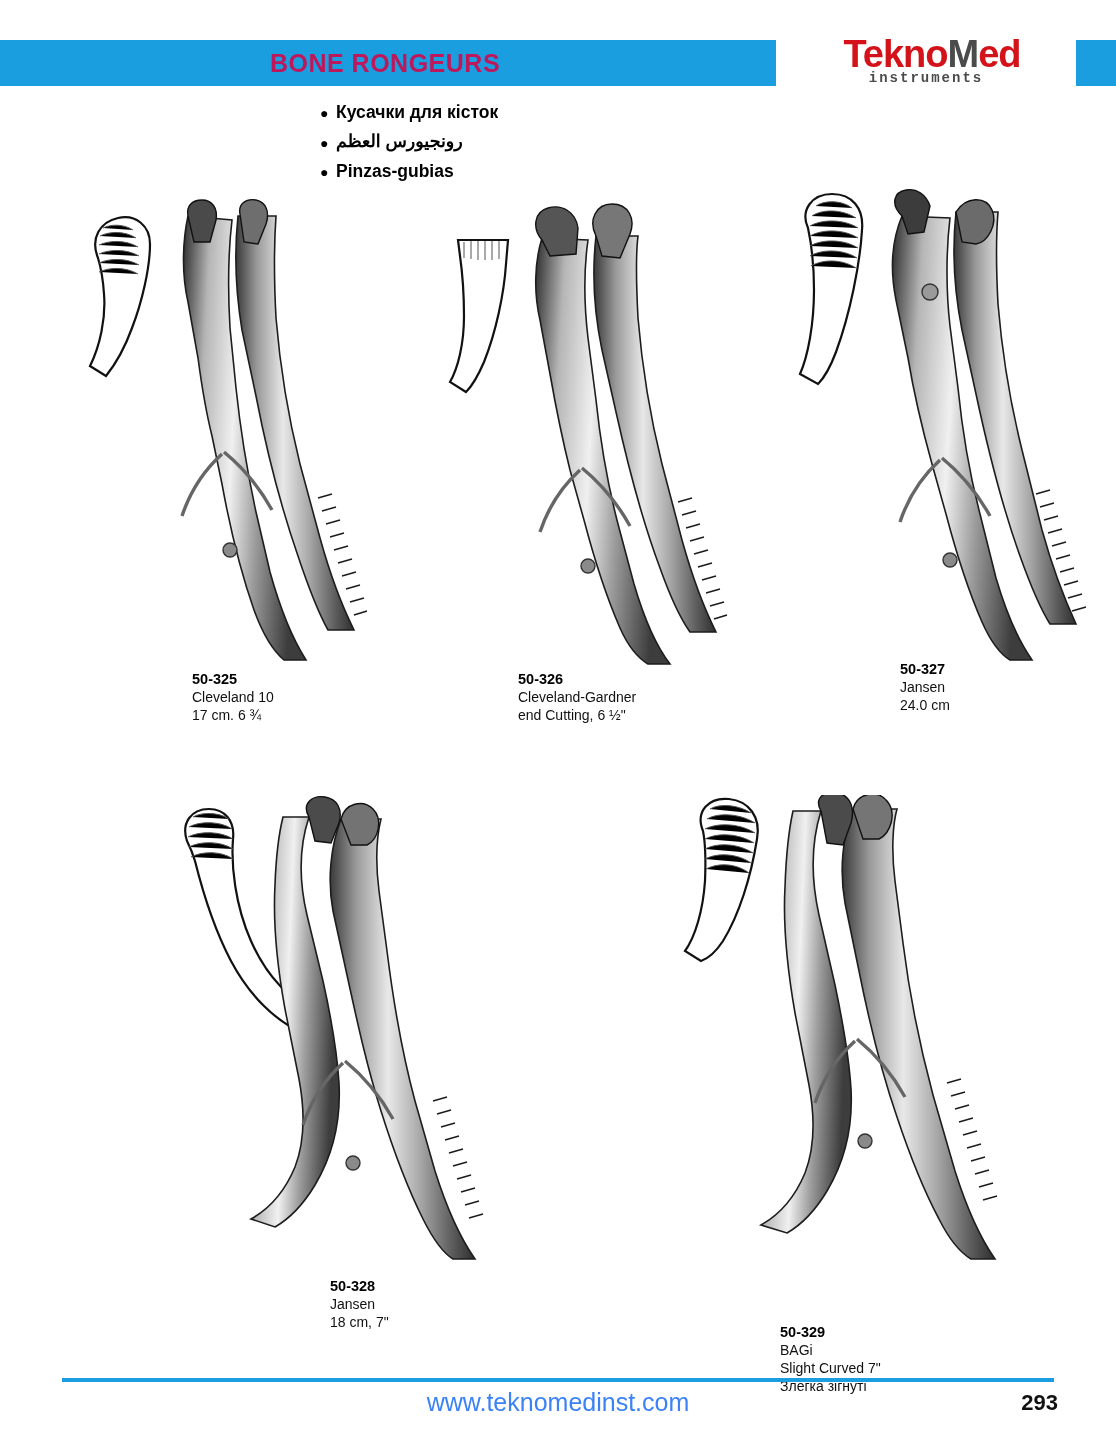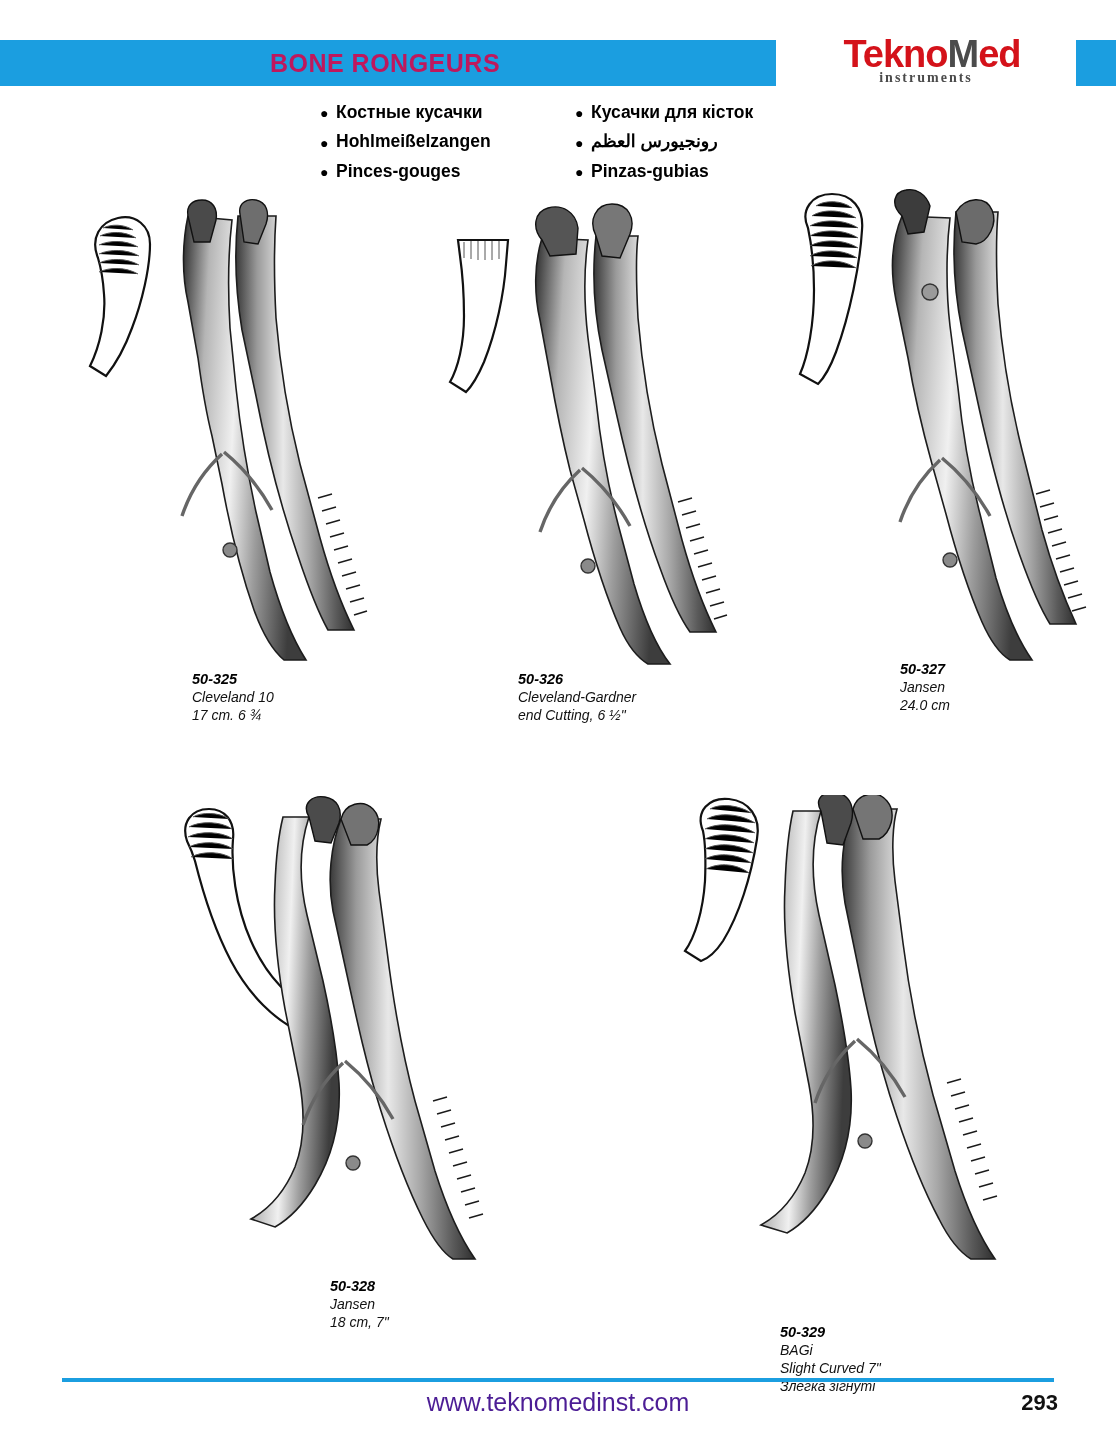--- a/index.html
+++ b/index.html
@@ -65,21 +65,21 @@
   }
   .logo-text .t1 { color: #d4121a; }
   .logo-text .t2 { color: #4b4b4b; }
   .logo-text .t3 { color: #d4121a; }
   .logo-sub {
     font-size: 14px;
     font-weight: bold;
     color: #4b4b4b;
     letter-spacing: 2px;
     margin-top: -4px;
-    font-family: Liberation Serif, serif;
+    font-family: Liberation Mono, monospace;
   }
 
   
   .lang-block {
     position: absolute;
     top: 98px;
     left: 320px;
     width: 560px;
   }
   .lang-col {
@@ -100,21 +100,20 @@
     display: inline-block;
     width: 16px;
     font-size: 14px;
     vertical-align: middle;
   }
 
   
   .row {
     position: absolute;
     width: 1116px;
-    font-style: italic;
   }
   .row-1 { top: 198px; height: 540px; }
   .row-2 { top: 795px; height: 500px; }
 
   .cell {
     position: absolute;
   }
   .fig {
     position: relative;
     width: 100%;
@@ -147,21 +146,21 @@
     height: 4px;
     background: #1b9ee0;
   }
   .footer-url {
     position: absolute;
     left: 0;
     top: 1388px;
     width: 1116px;
     text-align: center;
     font-size: 25px;
-    color: #4c1d95;
+    color: #3b82f6;
     font-family: "Liberation Sans", sans-serif;
   }
   .footer-page {
     position: absolute;
     right: 58px;
     top: 1390px;
     font-size: 22px;
     font-weight: bold;
     color: #111;
     font-family: "Liberation Sans", sans-serif;
@@ -176,25 +175,21 @@
   <div class="header-title">BONE RONGEURS</div>
 
   <div class="logo-box">
     <div class="logo-text">
       <span class="t1">Tekno</span><span class="t2">M</span><span class="t3">ed</span>
     </div>
     <div class="logo-sub">instruments</div>
   </div>
 
   <div class="lang-block">
-    <div class="lang-col left">
-      <div class="lang-item"><span class="bullet">●</span><span>Костные кусачки</span></div>
-      <div class="lang-item"><span class="bullet">●</span><span>Hohlmeißelzangen</span></div>
-      <div class="lang-item"><span class="bullet">●</span><span>Pinces-gouges</span></div>
-    </div><div class="lang-col right">
+    <div class="lang-col right">
       <div class="lang-item"><span class="bullet">●</span><span>Кусачки для кісток</span></div>
       <div class="lang-item"><span class="bullet">●</span><span>رونجيورس العظم</span></div>
       <div class="lang-item"><span class="bullet">●</span><span>Pinzas-gubias</span></div>
     </div>
   </div>
 
   <svg width="0" height="0" style="position:absolute">
     <defs>
       <linearGradient id="steel" x1="0" y1="0" x2="1" y2="0">
         <stop offset="0%" stop-color="#3a3a3a"></stop>

